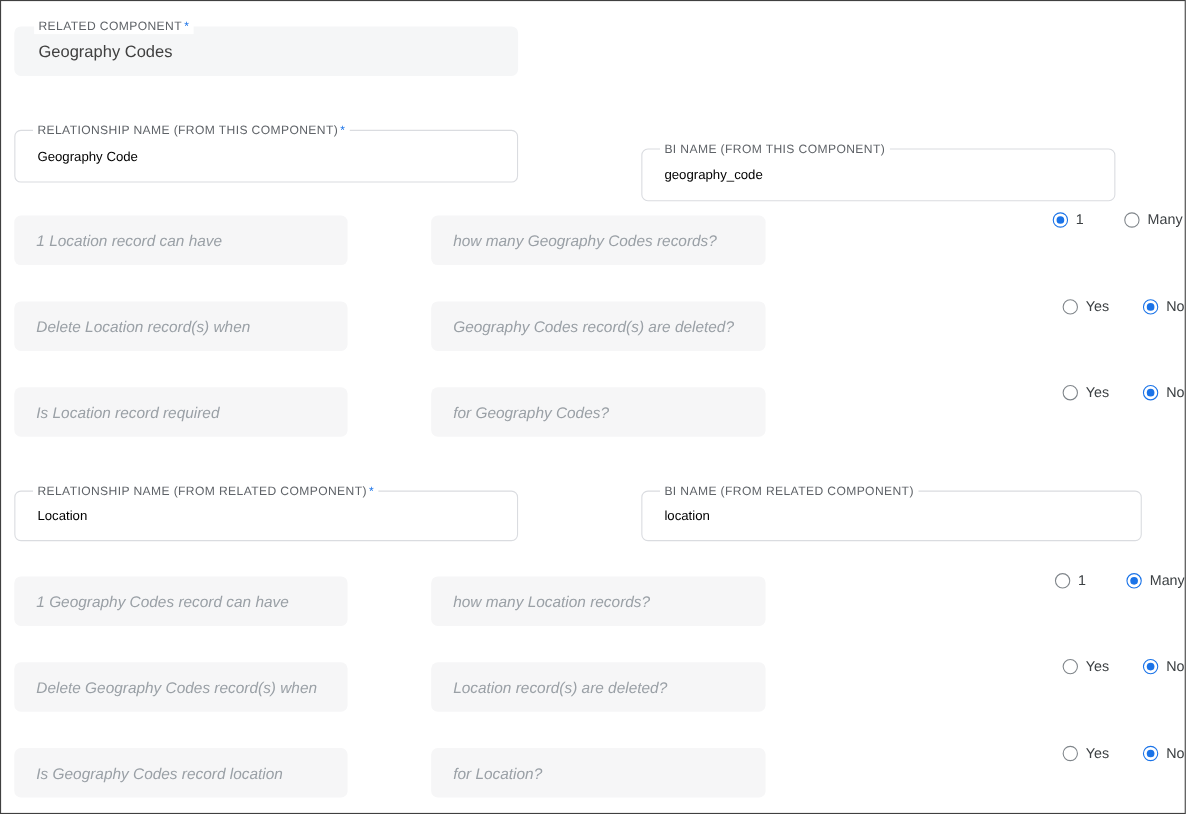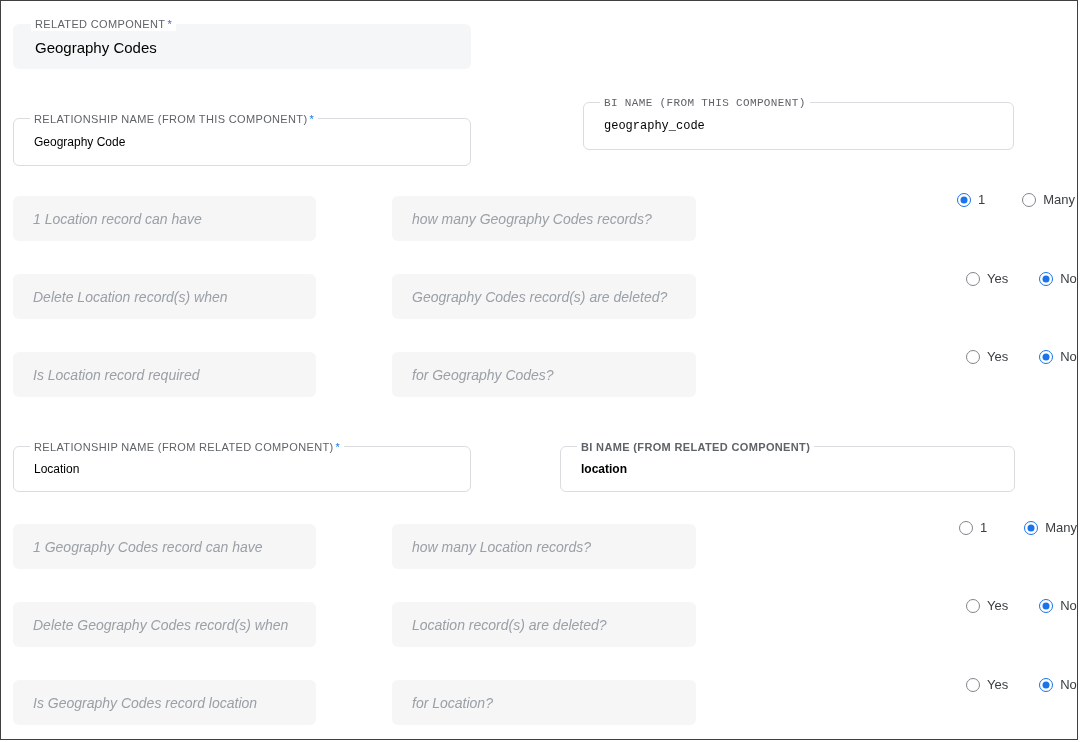--- a/index.html
+++ b/index.html
@@ -42,21 +42,21 @@
     color: #5f6368;
     white-space: nowrap;
     line-height: 14px;
   }
   .filled-field .ff-value {
     position: absolute;
     left: 22px;
     top: 50%;
     transform: translateY(-50%);
     font-size: 15px;
-    color: #000000;
+    color: #404040;
     white-space: nowrap;
   }
 
   
   .outlined-field {
     position: absolute;
     border: 1px solid #dadce0;
     border-radius: 6px;
     box-sizing: border-box;
     background: #ffffff;
@@ -157,21 +157,21 @@
   <div class="filled-field" style="left:12px; top:23px; width:458px; height:45px;">
     <span class="ff-label"><span>RELATED COMPONENT</span><span class="req-star">*</span></span>
     <span class="ff-value">Geography Codes</span>
   </div>
 
   <div class="outlined-field" style="left:12px; top:117px; width:458px; height:48px;">
     <span class="of-label"><span>RELATIONSHIP NAME (FROM THIS COMPONENT)</span><span class="req-star">*</span></span>
     <span class="of-value">Geography Code</span>
   </div>
 
-  <div class="outlined-field" style="left:582px; top:101px; width:431px; height:48px;font-family:Liberation Mono, monospace;">
+  <div class="outlined-field" style="left:582px; top:134px; width:431px; height:48px;">
     <span class="of-label">BI NAME (FROM THIS COMPONENT)</span>
     <span class="of-value">geography_code</span>
   </div>
 
   <div class="chip" style="left:12px; top:195px; width:303px; height:45px;">
     <span class="chip-text">1 Location record can have</span>
   </div>
   <div class="chip" style="left:391px; top:195px; width:304px; height:45px;">
     <span class="chip-text">how many Geography Codes records?</span>
   </div>
@@ -218,21 +218,21 @@
       <span class="radio-dot"></span>
       <span class="radio-label">No</span>
     </span>
   </div>
 
   <div class="outlined-field" style="left:12px; top:445px; width:458px; height:46px;">
     <span class="of-label"><span>RELATIONSHIP NAME (FROM RELATED COMPONENT)</span><span class="req-star">*</span></span>
     <span class="of-value">Location</span>
   </div>
 
-  <div class="outlined-field" style="left:559px; top:445px; width:455px; height:46px;font-weight:bold;">
+  <div class="outlined-field" style="left:582px; top:445px; width:455px; height:46px;">
     <span class="of-label">BI NAME (FROM RELATED COMPONENT)</span>
     <span class="of-value">location</span>
   </div>
 
   <div class="chip" style="left:12px; top:523px; width:303px; height:45px;">
     <span class="chip-text">1 Geography Codes record can have</span>
   </div>
   <div class="chip" style="left:391px; top:523px; width:304px; height:45px;">
     <span class="chip-text">how many Location records?</span>
   </div>

